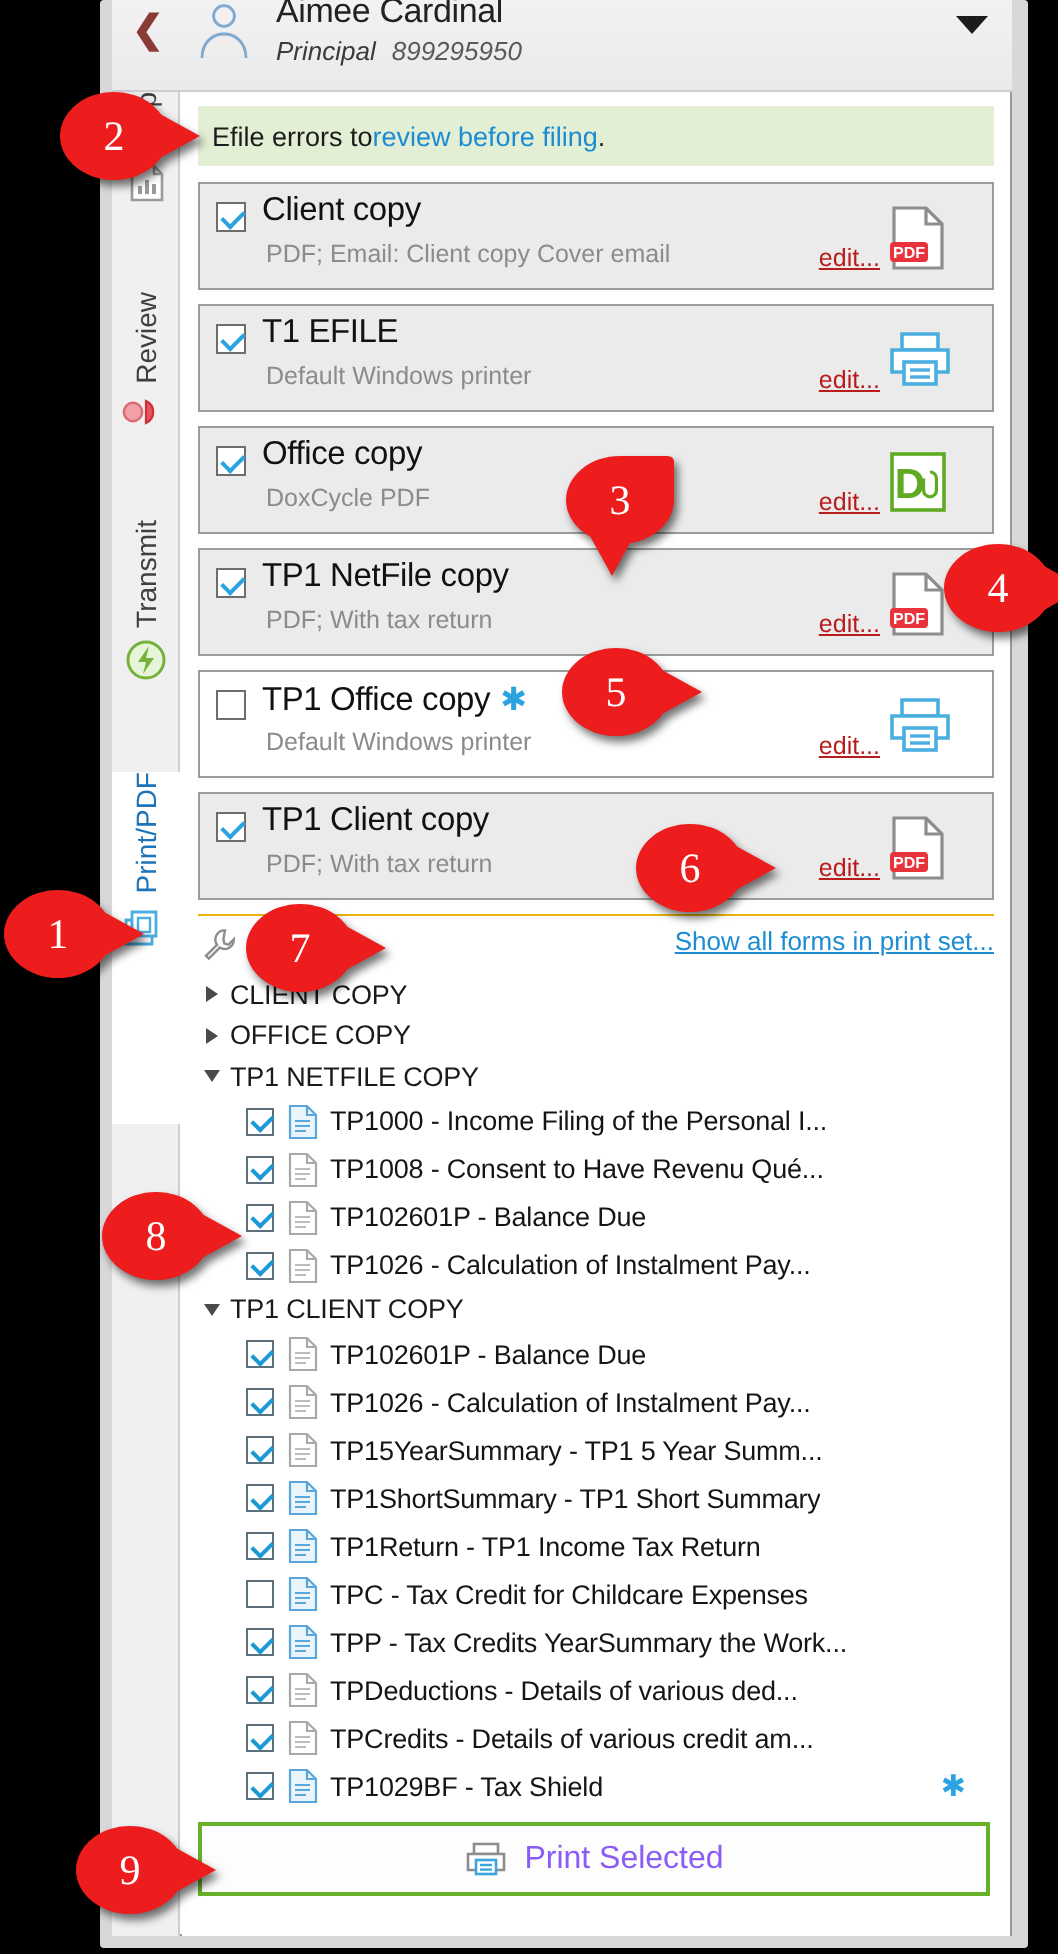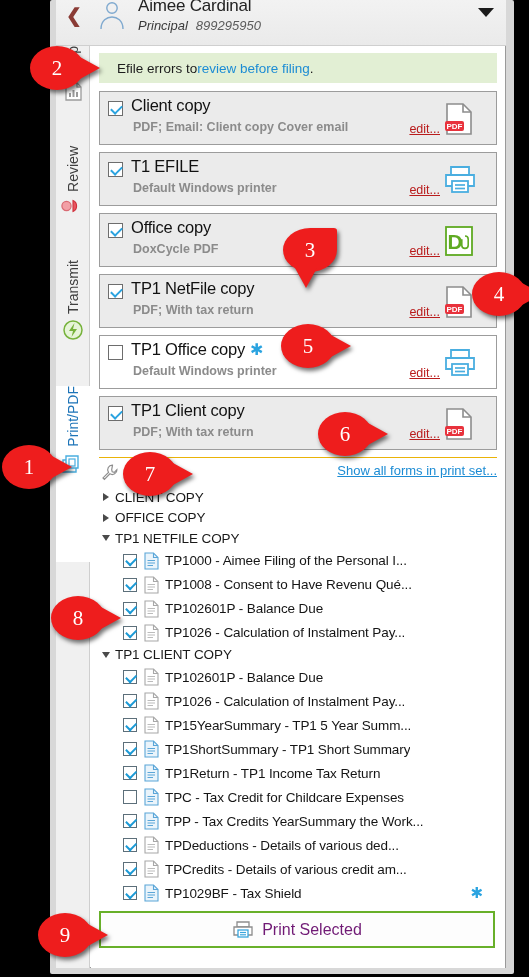--- a/index.html
+++ b/index.html
@@ -74,21 +74,21 @@
   .rail-icon { margin-top:5px; }
 
   
   .content {
     position:absolute; left:91px; top:46px; width:414px; height:922px;
     background:#ffffff; overflow:hidden;
   }
 
   .efile-banner {
     margin:7px 8px 7px 8px; height:30px; background:#e2efd4;
-    display:flex; align-items:center; padding-left:18px;
+    display:flex; align-items:center; padding-left:7px;
     font-size:13.5px; color:#1c1c1c;
   }
   .efile-banner a { color:#1c8cd4; text-decoration:none; }
 
   
   .cards { margin:8px 8px 0 8px; }
   .card {
     position:relative; height:54px; margin-bottom:7px;
     border:1px solid #9c9c9c; background:#ebebeb;
   }
@@ -103,21 +103,20 @@
     transform: rotate(-45deg);
   }
   .card-title {
     position:absolute; left:31px; top:4px; font-size:16.5px; color:#111;
     white-space:nowrap; letter-spacing:-0.2px;
   }
   .card-star { color:#2aa3e0; font-size:16px; margin-left:5px; }
   .card-sub {
     position:absolute; left:33px; top:28px; font-size:12.5px; color:#8b8b8b;
     white-space:nowrap;
-    font-weight:bold;
   }
   .card-edit {
     position:absolute; right:56px; top:30px; font-size:12.5px;
     color:#b91c1c; text-decoration:underline; cursor:pointer;
   }
   .card-icon { position:absolute; right:20px; top:10px; width:34px; height:34px; }
 
   
   .tools-row {
     position:relative; margin:3px 8px 0 8px; height:28px;
@@ -162,21 +161,21 @@
   }
   .leaf-star { margin-left:auto; color:#2aa3e0; font-size:15px; padding-right:14px; }
 
   
   .print-btn {
     position:absolute; left:8px; bottom:20px; width:396px; height:37px;
     border:2px solid #68b02a; background:#fdfdfd;
     display:flex; align-items:center; justify-content:center; gap:8px;
     cursor:pointer;
   }
-  .print-btn span.lbl { font-size:16px; color:#701a75; }
+  .print-btn span.lbl { font-size:16px; color:#8b5cf6; }
 
   
   .badge {
     position:absolute; width:54px; height:44px; z-index:40;
     filter: drop-shadow(2px 3px 2px rgba(0,0,0,0.55));
   }
   .badge .bg {
     position:absolute; inset:0; background:#ee1d1d;
     border-radius:50% 6% 50% 50% / 50% 6% 50% 50%;
     transform: rotate(0deg);
@@ -367,21 +366,21 @@
         </div>
         <div class="leaf">
           <div class="leaf-cb on"></div>
           <svg class="leaf-doc" width="15" height="18" viewBox="0 0 15 18">
     <path d="M1 1 h8.5 l4.5 4.5 v11.5 h-13 z" fill="#eaf4fb" stroke="#5ba6d8" stroke-width="1.1"></path>
     <path d="M9.5 1 v4.5 h4.5" fill="none" stroke="#5ba6d8" stroke-width="1.1"></path>
     <line x1="3.5" y1="8.5" x2="11" y2="8.5" stroke="#5ba6d8" stroke-width="1"></line>
     <line x1="3.5" y1="11" x2="11" y2="11" stroke="#5ba6d8" stroke-width="1"></line>
     <line x1="3.5" y1="13.5" x2="9" y2="13.5" stroke="#5ba6d8" stroke-width="1"></line>
   </svg>
-          <div class="leaf-label">TP1000 - Aimee Filing of the Personal I...</div>
+          <div class="leaf-label">TP1000 - Income Filing of the Personal I...</div>
         </div>
         <div class="leaf">
           <div class="leaf-cb on"></div>
           <svg class="leaf-doc" width="15" height="18" viewBox="0 0 15 18">
     <path d="M1 1 h8.5 l4.5 4.5 v11.5 h-13 z" fill="#ffffff" stroke="#a8a8a8" stroke-width="1.1"></path>
     <path d="M9.5 1 v4.5 h4.5" fill="none" stroke="#a8a8a8" stroke-width="1.1"></path>
     <line x1="3.5" y1="8.5" x2="11" y2="8.5" stroke="#bcbcbc" stroke-width="1"></line>
     <line x1="3.5" y1="11" x2="11" y2="11" stroke="#bcbcbc" stroke-width="1"></line>
     <line x1="3.5" y1="13.5" x2="9" y2="13.5" stroke="#bcbcbc" stroke-width="1"></line>
   </svg>

